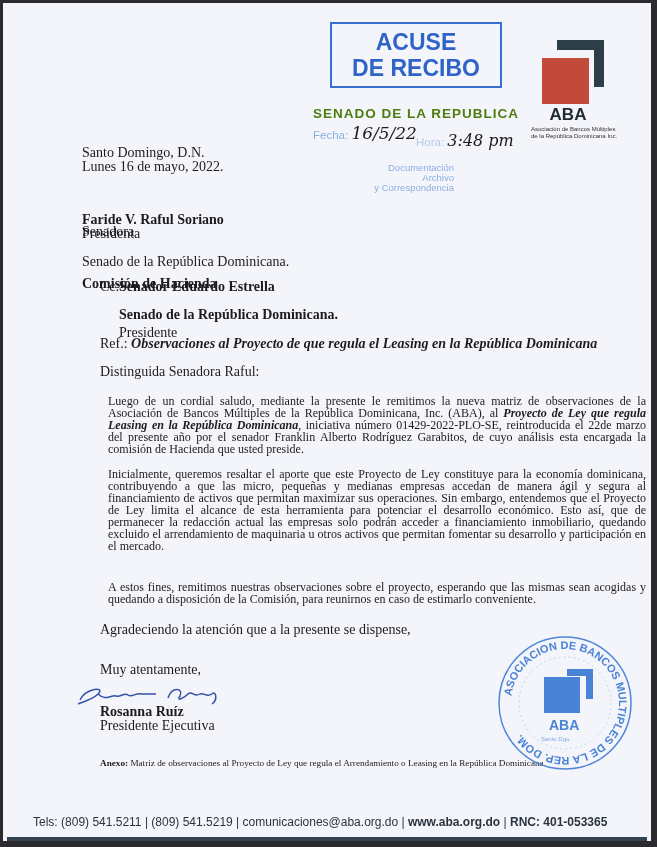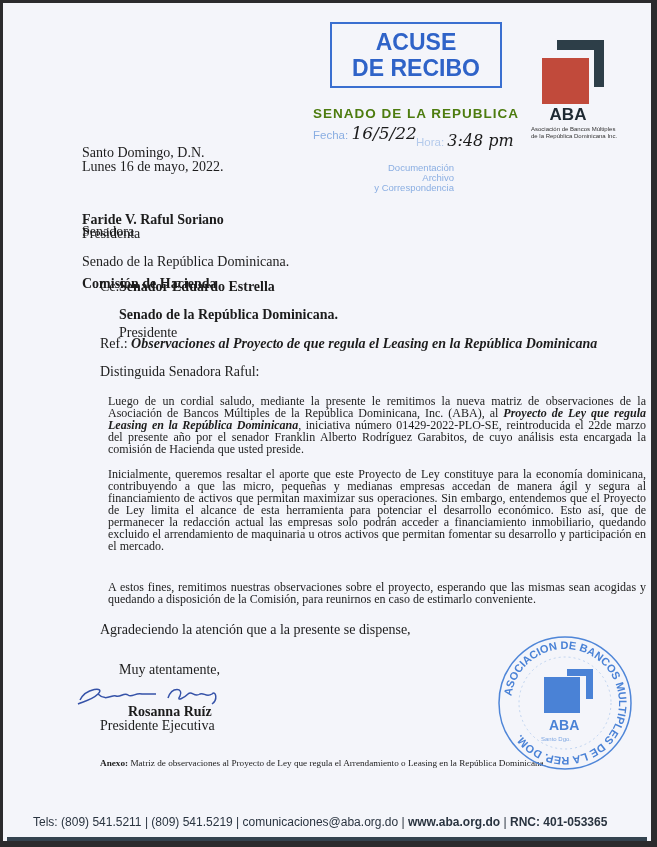--- a/index.html
+++ b/index.html
@@ -146,27 +146,27 @@
   <div class="abs t" style="left:97px; top:362px;">Distinguida Senadora Raful:</div>
 
   <div class="abs para" style="left:97px; width:538px; top:392px;"><span>Luego de un cordial saludo, mediante la presente le remitimos la nueva matriz de observaciones de la Asociación de Bancos Múltiples de la República Dominicana, Inc. (ABA), al </span><b><i>Proyecto de Ley que regula Leasing en la República Dominicana</i></b><span>, iniciativa número 01429-2022-PLO-SE, reintroducida el 22de marzo del presente año por el senador Franklin Alberto Rodríguez Garabitos, de cuyo análisis esta encargada la comisión de Hacienda que usted preside.</span></div>
 
   <div class="abs para" style="left:97px; width:538px; top:465px;">Inicialmente, queremos resaltar el aporte que este Proyecto de Ley constituye para la economía dominicana, contribuyendo a que las micro, pequeñas y medianas empresas accedan de manera ágil y segura al financiamiento de activos que permitan maximizar sus operaciones. Sin embargo, entendemos que el Proyecto de Ley limita el alcance de esta herramienta para potenciar el desarrollo económico. Esto así, que de permanecer la redacción actual las empresas solo podrán acceder a financiamiento inmobiliario, quedando excluido el arrendamiento de maquinaria u otros activos que permitan fomentar su desarrollo y participación en el mercado.</div>
 
   <div class="abs para" style="left:97px; width:538px; top:578px;">A estos fines, remitimos nuestras observaciones sobre el proyecto, esperando que las mismas sean acogidas y quedando a disposición de la Comisión, para reunirnos en caso de estimarlo conveniente.</div>
 
   <div class="abs t" style="left:97px; top:620px;">Agradeciendo la atención que a la presente se dispense,</div>
 
-  <div class="abs t" style="left:97px; top:660px;margin-left:19px;">Muy atentamente,</div>
+  <div class="abs t" style="left:97px; top:660px;">Muy atentamente,</div>
 
   <svg class="abs signature" viewBox="0 0 170 28">
     <path d="M4 20 C 10 8, 30 6, 22 14 C 16 20, 6 22, 2 24 M22 14 C 30 22, 36 14, 40 16 C 44 18, 48 12, 52 15 C 56 18, 60 12, 66 14 L 80 14 M92 18 C 96 6, 108 8, 104 16 C 100 22, 108 18, 112 14 C 116 10, 118 18, 124 14 C 128 12, 130 18, 136 14 C 140 10, 142 20, 136 24" fill="none" stroke="#3552a8" stroke-width="1.5"></path>
   </svg>
 
-  <div class="abs t b" style="left:97px; top:702px;margin-left:28px;">Rosanna Ruíz</div>
+  <div class="abs t b" style="left:97px; top:702px;">Rosanna Ruíz</div>
   <div class="abs t" style="left:97px; top:716px;">Presidente Ejecutiva</div>
 
   <div class="abs" style="left:97px; top:755px; font-size:9.2px; color:#1c1c1c;">
     <b>Anexo:</b>
     <span>Matriz de observaciones al Proyecto de Ley que regula el Arrendamiento o Leasing en la República Dominicana.</span>
   </div>
 
   <svg class="abs seal" viewBox="0 0 140 140">
     <defs>
       <path id="ring" d="M 70,70 m -54,0 a 54,54 0 1,1 108,0 a 54,54 0 1,1 -108,0"></path>

